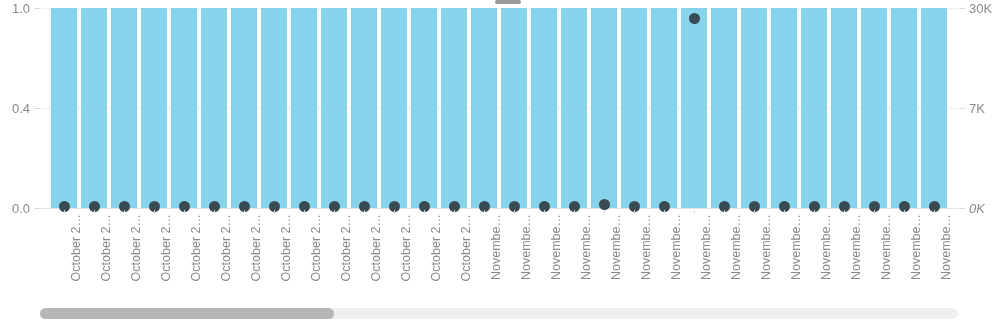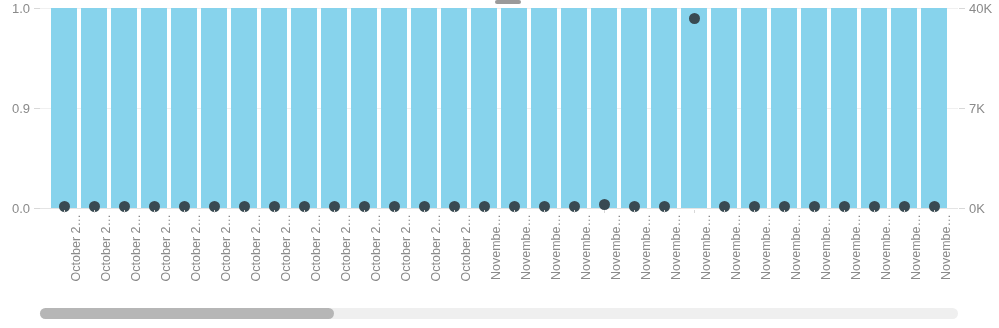--- a/index.html
+++ b/index.html
@@ -178,31 +178,31 @@
 </head>
 <body>
 
 <div id="app">
 
   <div class="top-handle"></div>
 
   <div class="axis-left">
       <div class="ytick" style="top: 208px;">0.0</div>
       <div class="tickmark" style="top: 208px;"></div>
-      <div class="ytick" style="top: 108px;">0.9</div>
+      <div class="ytick" style="top: 108px;">0.4</div>
       <div class="tickmark" style="top: 108px;"></div>
       <div class="ytick" style="top: 8px;">1.0</div>
       <div class="tickmark" style="top: 8px;"></div>
     </div>
   <div class="axis-right">
-      <div class="ytick" style="top: 208px;">0K</div>
+      <div class="ytick" style="top: 208px; font-style: italic;">0K</div>
       <div class="tickmark" style="top: 208px;"></div>
       <div class="ytick" style="top: 108px;">7K</div>
       <div class="tickmark" style="top: 108px;"></div>
-      <div class="ytick" style="top: 8px;">40K</div>
+      <div class="ytick" style="top: 8px;">30K</div>
       <div class="tickmark" style="top: 8px;"></div>
     </div>
 
   <div class="plot">
       <div class="gridline" style="top: 0px;"></div>
       <div class="gridline" style="top: 100px;"></div>
       <div class="axis-baseline" style="top: 200px;"></div>
     <div class="bars">
         <div class="bar" style="left: 11px; height: 200px; background: rgb(135, 211, 236);"></div>
         <div class="bar" style="left: 41px; height: 200px; background: rgb(135, 211, 236);"></div>

